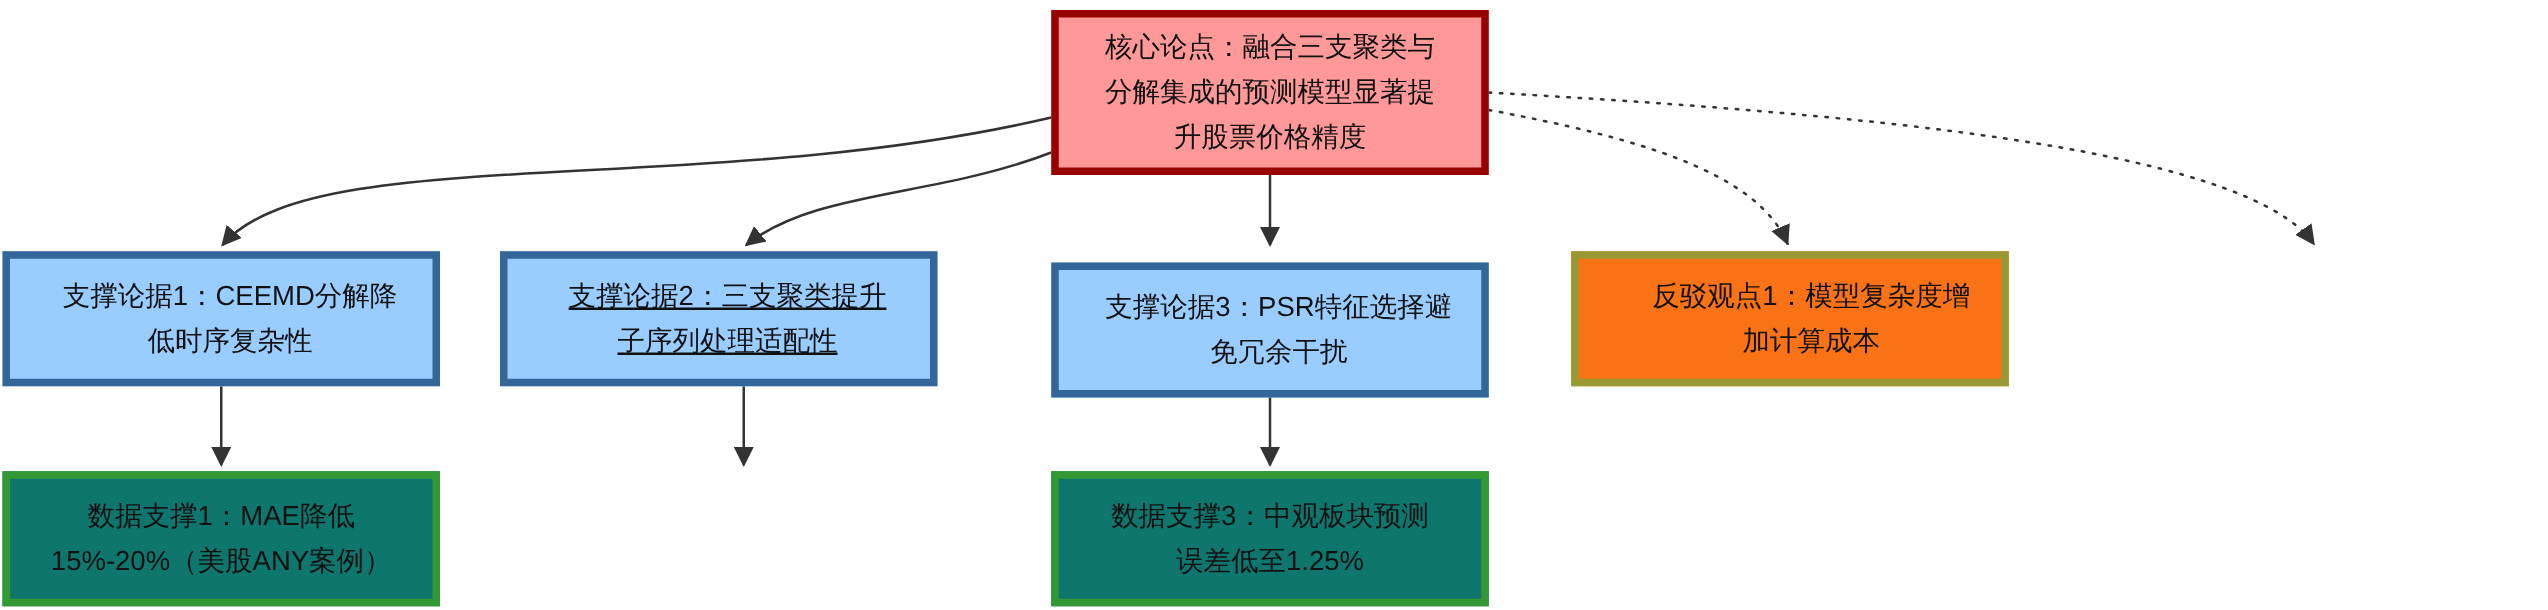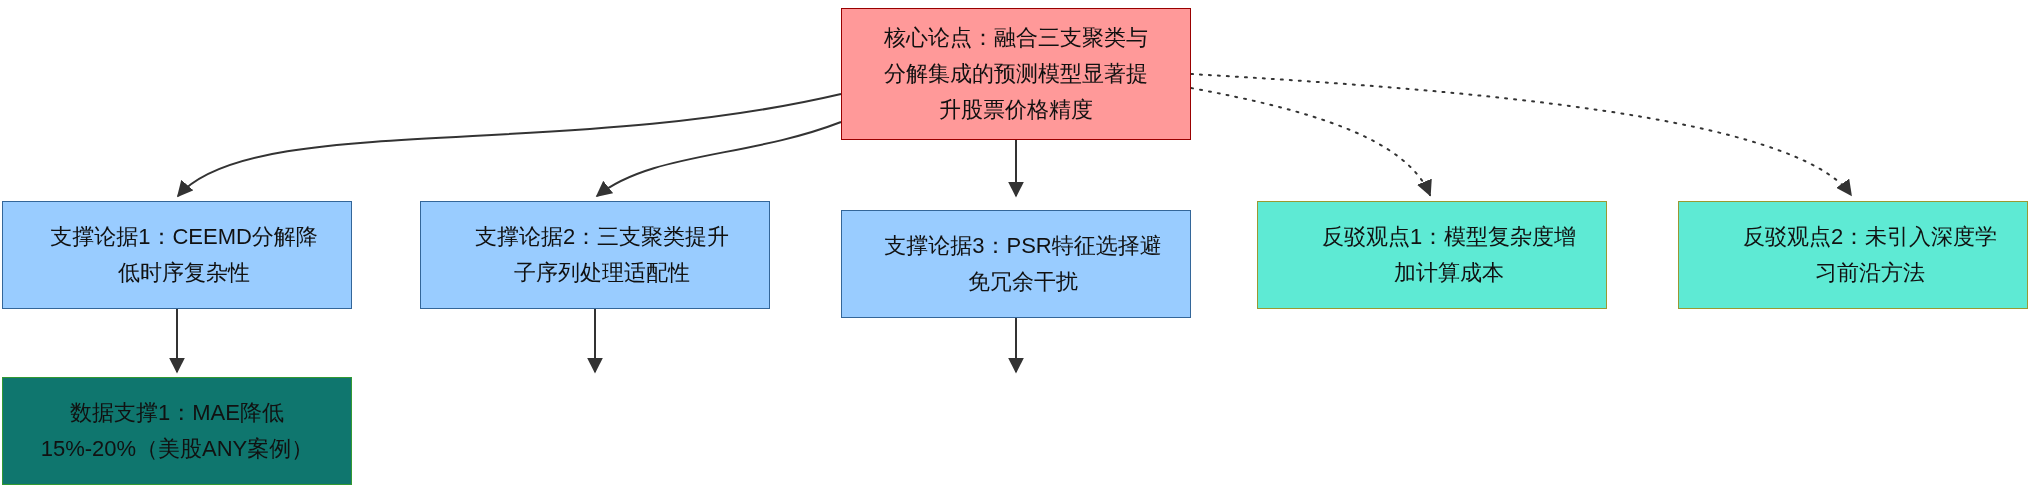--- a/index.html
+++ b/index.html
@@ -28,44 +28,44 @@
     box-sizing: border-box;
     display: flex;
     align-items: center;
     justify-content: center;
     text-align: center;
     font-size: 22px;
     line-height: 36px;
     color: #111111;
     white-space: pre-line;
     padding: 2px 10px;
-    border: 1px solid #4c1d95;
+    border: 6px solid #4c1d95;
   }
   .core {
     left: 841px; top: 8px;
     height: 132px;
     background: #FF9999;
     border-color: #990000;
   }
   .support {
     background: #99CCFF;
     border-color: #336699;
     padding-left: 24px;
   }
   .rebuttal {
-    background: #5eead4;
+    background: #f97316;
     border-color: #999933;
     padding-left: 44px;
   }
   .evidence {
     background: #0f766e;
     border-color: #339933;
   }
   .s1 { left: 2px;    top: 201px; }
-  .s2 { left: 420px;  top: 201px; }
+  .s2 { left: 400px;  top: 201px; text-decoration: underline; }
   .s3 { left: 841px;  top: 210px; }
   .r1 { left: 1257px; top: 201px; }
   .r2 { left: 1678px; top: 201px; }
   .e1 { left: 2px;    top: 377px; }
   .e2 { left: 420px;  top: 377px; }
   .e3 { left: 841px;  top: 377px; }
   .edge {
     fill: none;
     stroke: #333333;
     stroke-width: 2;
@@ -105,19 +105,19 @@
 
   <div class="node support s1">支撑论据1：CEEMD分解降
 低时序复杂性</div>
   <div class="node support s2">支撑论据2：三支聚类提升
 子序列处理适配性</div>
   <div class="node support s3">支撑论据3：PSR特征选择避
 免冗余干扰</div>
 
   <div class="node rebuttal r1">反驳观点1：模型复杂度增
 加计算成本</div>
-  <div class="node rebuttal r2">反驳观点2：未引入深度学
-习前沿方法</div>
 
   <div class="node evidence e1">数据支撑1：MAE降低
 15%-20%（美股ANY案例）</div>
+  <div class="node evidence e3">数据支撑3：中观板块预测
+误差低至1.25%</div>
 
 </div>
 
 </body></html>

